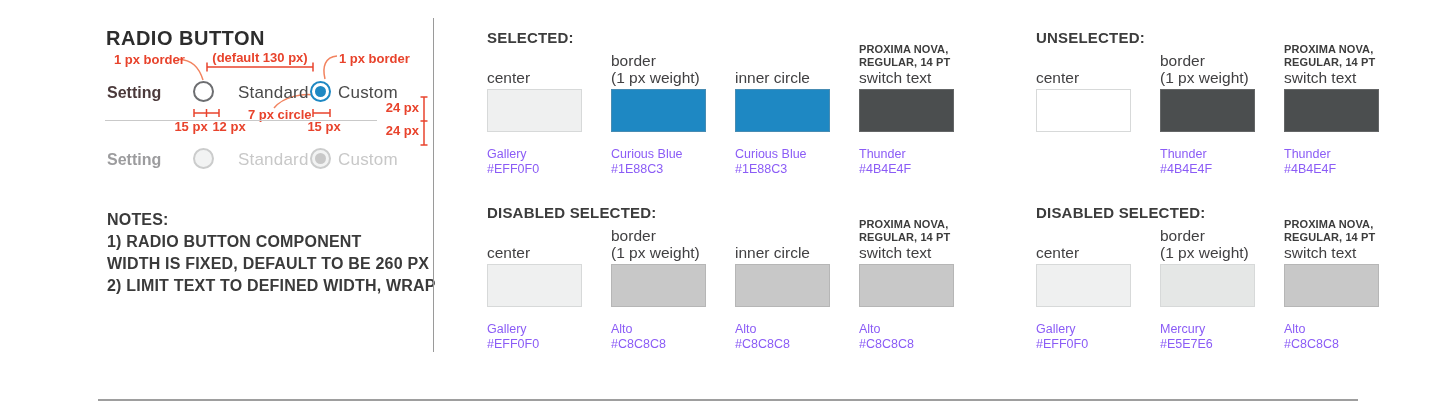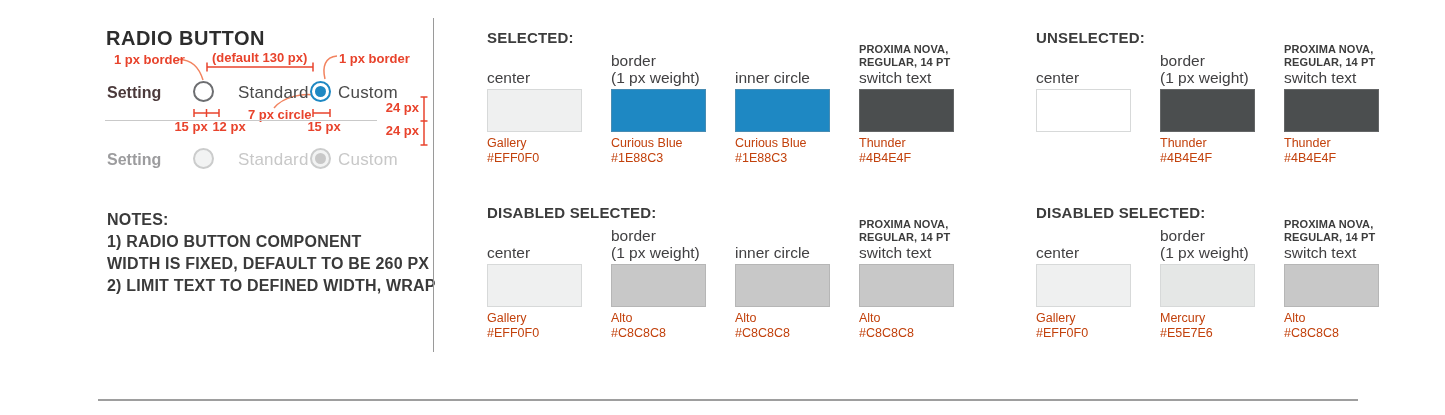--- a/index.html
+++ b/index.html
@@ -8,21 +8,21 @@
     font-family:"Liberation Sans", sans-serif;color:#414042;
     --red:#E8432C; --red-light:#F2835F; --blue:#1E88C3;
   }
   .abs{position:absolute;}
 
   
   .page-title{left:106px;top:14px;font-size:20px;font-weight:bold;letter-spacing:.5px;color:#2d2d2d;}
 
   .red-label{color:var(--red);font-size:13px;font-weight:600;white-space:nowrap;}
   .lbl-border-left{left:114px;top:52px;}
-  .lbl-default{left:212px;top:50px;width:112px;}
+  .lbl-default{left:204px;top:50px;width:112px;text-align:center;}
   .lbl-border-right{left:339px;top:51px;}
   .lbl-15l{left:173px;top:119px;width:36px;text-align:center;}
   .lbl-12{left:211px;top:119px;width:36px;text-align:center;}
   .lbl-7circle{left:248px;top:107px;}
   .lbl-15r{left:306px;top:119px;width:36px;text-align:center;}
   .lbl-24t{left:384px;top:100px;width:35px;text-align:right;}
   .lbl-24b{left:384px;top:123px;width:35px;text-align:right;}
 
   .anno-svg{left:95px;top:45px;width:345px;height:135px;}
 
@@ -55,21 +55,21 @@
   .g0{left:487px;top:29px;} .g1{left:1036px;top:29px;}
   .g2{left:487px;top:204px;} .g3{left:1036px;top:204px;}
   .group-heading{position:absolute;top:0;left:0;margin:0;font-size:15px;font-weight:bold;color:#3c3c3c;white-space:nowrap;letter-spacing:.2px;}
   .cols{position:absolute;top:9px;left:0;display:flex;}
   .col{width:124px;flex:0 0 124px;}
   .labels{height:48px;display:flex;flex-direction:column;justify-content:flex-end;}
   .label-line{font-size:15.5px;line-height:17px;color:#414042;white-space:nowrap;}
   .meta-line{font-size:11px;line-height:13px;font-weight:bold;color:#3c3c3c;white-space:nowrap;letter-spacing:.1px;}
   .swatch{width:95px;height:43px;margin-top:3px;border:1px solid rgba(150,150,150,.35);box-sizing:border-box;}
   .swatch.light{border-color:#d7d9d9;}
-  .caption{margin-top:4px;font-size:12.5px;line-height:15px;color:#c2410c;}
+  .caption{margin-top:15px;font-size:12.5px;line-height:15px;color:#8b5cf6;}
 </style>
 </head>
 <body style="--red: #E8432C; --red-light: #F2835F; --blue: #1E88C3;">
 
 <h1 class="abs page-title">RADIO BUTTON</h1>
 
 <svg class="abs anno-svg" viewBox="0 0 345 135" fill="none" xmlns="http://www.w3.org/2000/svg">
   <path d="M 83 14 C 97 15 104 22 108 35" stroke="var(--red-light)" stroke-width="1.5"></path>
   <g stroke="var(--red)" stroke-width="1.5">
     <path d="M 112 22 H 218"></path>

